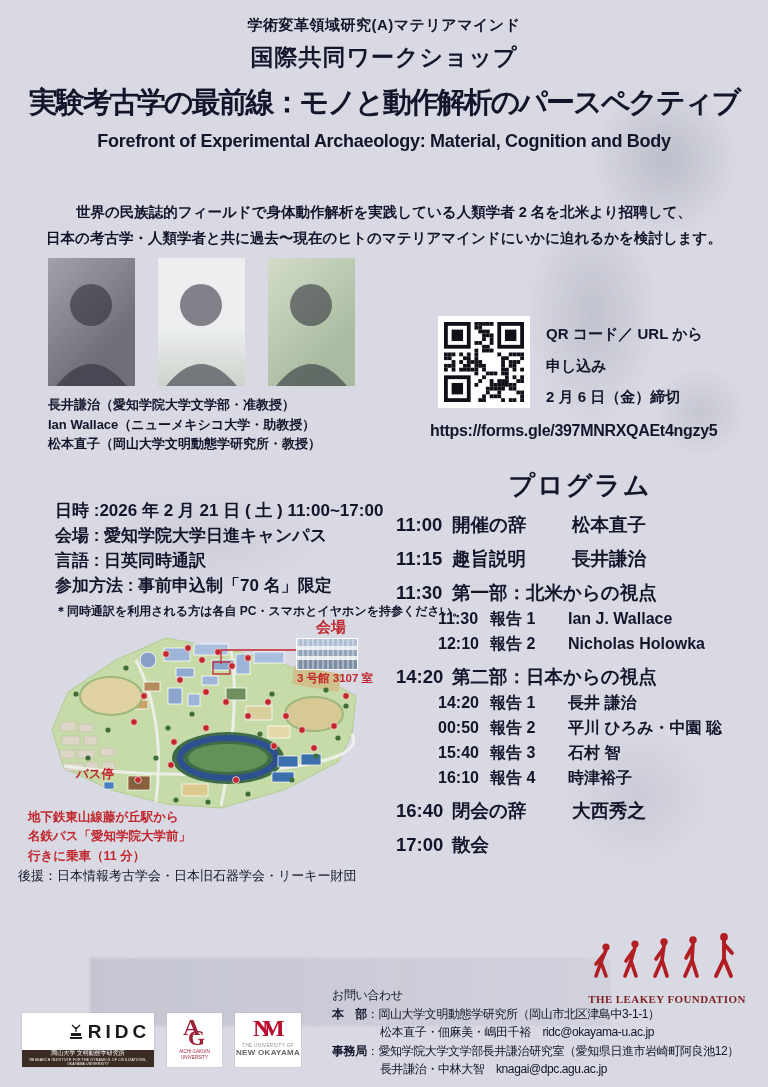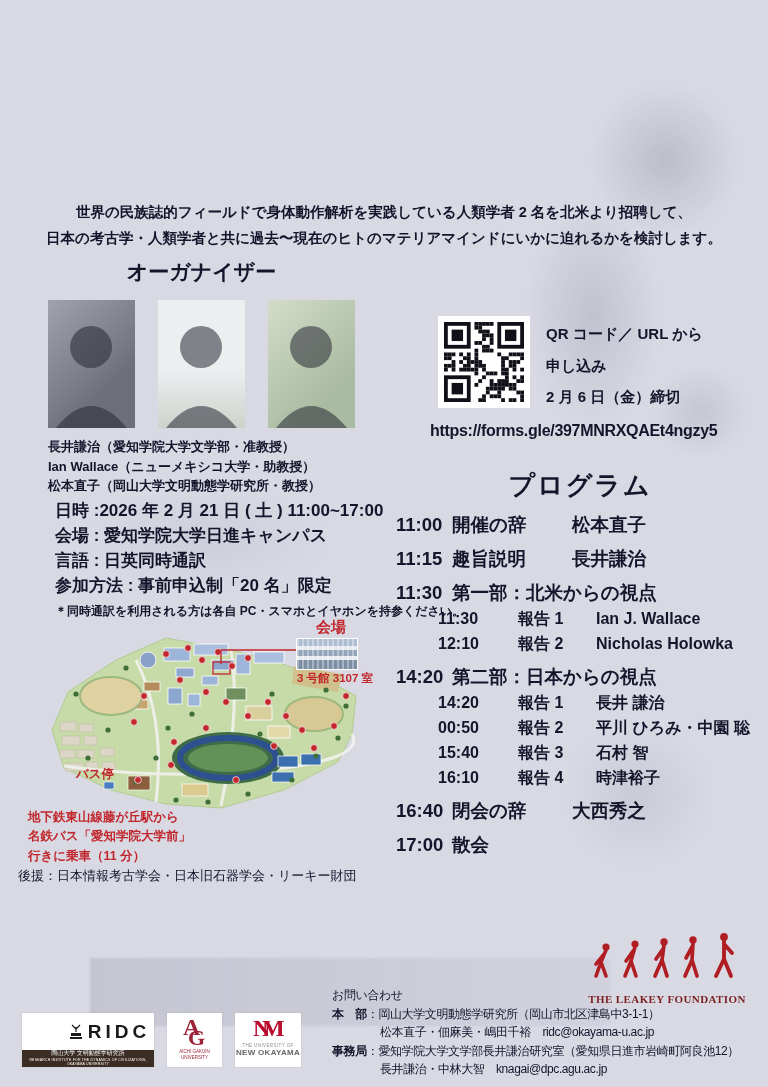--- a/index.html
+++ b/index.html
@@ -59,21 +59,21 @@
 
   
   .program{position:absolute;left:396px;top:468px;width:368px;}
   .program h2{text-align:center;font-size:26px;font-weight:800;margin:0 0 8px;letter-spacing:2px;}
   .prow{display:flex;align-items:baseline;font-weight:800;white-space:nowrap;}
   .prow.main{font-size:18.5px;margin-top:9px;}
   .prow.main .time{flex:0 0 56px;}
   .prow.main .plabel{min-width:112px;margin-right:8px;}
   .prow.sub{font-size:16px;margin-top:4px;padding-left:42px;}
   .prow.sub .time{flex:0 0 52px;}
-  .prow.sub .plabel{min-width:68px;margin-right:10px;margin-left:28px;}
+  .prow.sub .plabel{min-width:68px;margin-right:10px;}
 
   
   .map{position:absolute;left:16px;top:610px;width:404px;height:256px;}
   .map svg.campus{position:absolute;left:0;top:20px;}
   .map .venue-label{position:absolute;left:300px;top:8px;color:#c1272d;font-size:15px;font-weight:800;}
   .map .venue-photo{position:absolute;left:280px;top:28px;width:60px;height:30px;border:1px solid #fff;
     background:
       repeating-linear-gradient(90deg, rgba(255,255,255,.35) 0 2px, transparent 2px 5px),
       linear-gradient(#aebdd2 0 22%,#e7eaee 22% 36%,#93a5bb 36% 56%,#e7eaee 56% 70%,#7c8ea4 70%);}
   .map .room-label{position:absolute;left:281px;top:61px;color:#c1272d;font-size:11.5px;font-weight:800;white-space:nowrap;}
@@ -118,28 +118,33 @@
 </style>
 </head>
 <body>
 
 <div class="poster">
   <div class="wm wm1"></div>
   <div class="wm wm2"></div>
   <div class="wm wm3"></div>
   <div class="wm wm4"></div>
 
+  <div class="header">
+    <div class="program-name">学術変革領域研究(A)マテリアマインド</div>
+    <div class="workshop-type">国際共同ワークショップ</div>
+    <h1 class="title-ja">実験考古学の最前線：モノと動作解析のパースペクティブ</h1>
+    <div class="title-en">Forefront of Experimental Archaeology: Material, Cognition and Body</div>
+  </div>
 
   <p class="intro">
     <span>世界の民族誌的フィールドで身体動作解析を実践している人類学者 2 名を北米より招聘して、</span><br>
     <span>日本の考古学・人類学者と共に過去〜現在のヒトのマテリアマインドにいかに迫れるかを検討します。</span>
   </p>
 
   <section class="organizers">
-    <div class="org-heading">オーガナイザー</div>
     <div class="photos" id="organizer-photos">
         <div class="photo p1">
           <svg viewBox="0 0 87 128">
             <circle cx="43" cy="47" r="21" fill="rgba(40,40,52,.55)"></circle>
             <path d="M8 128 Q43 84 79 128 Z" fill="rgba(40,40,52,.55)"></path>
           </svg>
         </div>
         <div class="photo p2">
           <svg viewBox="0 0 87 128">
             <circle cx="43" cy="47" r="21" fill="rgba(40,40,52,.55)"></circle>
@@ -158,21 +163,21 @@
         <div>Ian Wallace（ニューメキシコ大学・助教授）</div>
         <div>松本直子（岡山大学文明動態学研究所・教授）</div>
       </div>
   </section>
 
   <section class="details">
     <div id="details-lines">
         <div>日時 :2026 年 2 月 21 日 ( 土 ) 11:00~17:00</div>
         <div>会場 : 愛知学院大学日進キャンパス</div>
         <div>言語 : 日英同時通訳</div>
-        <div>参加方法 : 事前申込制「20 名」限定</div>
+        <div>参加方法 : 事前申込制「70 名」限定</div>
       </div>
     <div class="note">＊同時通訳を利用される方は各自 PC・スマホとイヤホンを持参ください。</div>
   </section>
 
   <section class="qr-section">
     <div class="qr-row">
       <div class="qr-box">
         <svg viewBox="0 0 84 84" fill="#101018">
           <g id="qr-modules">
               <rect x="32" y="0" width="4" height="4"></rect>

